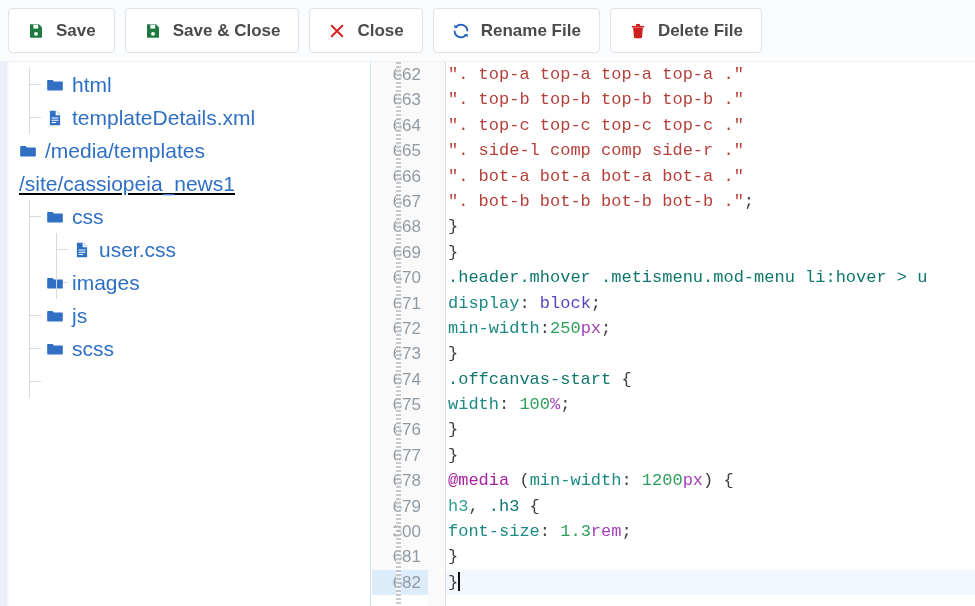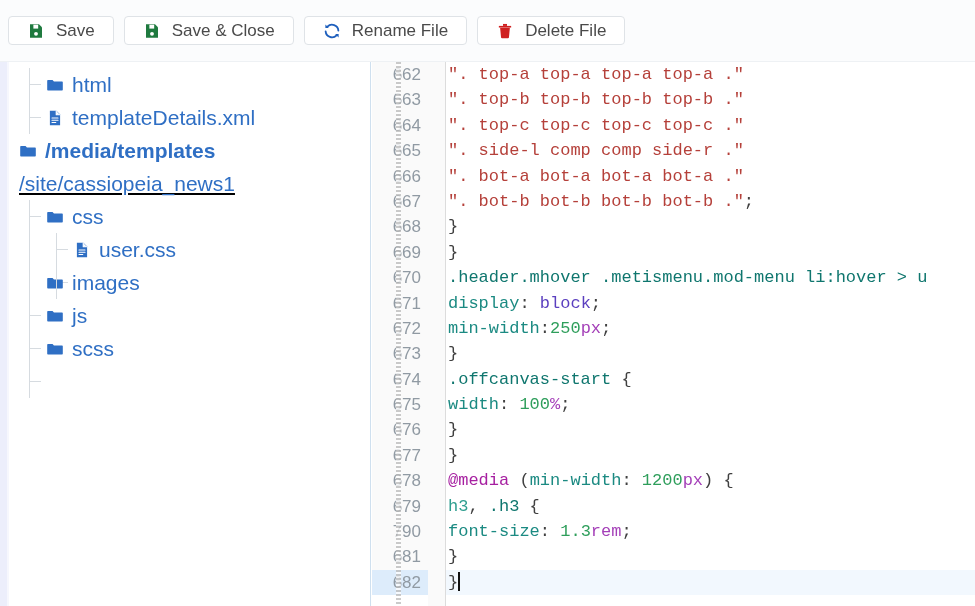--- a/index.html
+++ b/index.html
@@ -27,27 +27,28 @@
     align-items: center;
     padding: 0 8px;
     gap: 10px;
     border-bottom: 1px solid #eef1f4;
   }
   .tb-btn {
     display: inline-flex;
     align-items: center;
     justify-content: center;
     gap: 11px;
-    height: 29px;
+    height: 45px;
     padding: 0 18px;
     background: #ffffff;
     border: 1px solid #dfe3e7;
     border-radius: 4px;
     cursor: pointer;
     white-space: nowrap;
+    font-weight: bold;
   }
   .tb-label {
     font-size: 17px;
     color: #4a4a4a;
     font-family: "Liberation Sans", sans-serif;
     line-height: 1;
   }
   .tb-ico { display: inline-flex; align-items: center; justify-content: center; width: 18px; height: 18px; flex: 0 0 18px; }
   .tb-ico svg { display: block; }
 
@@ -223,20 +224,28 @@
             <path d="M4 3h12l4 4v14H4z" fill="#1f7a3f"></path>
             <path d="M8.5 3.6h6.4v5.2H8.5z" fill="#ffffff"></path>
             <path d="M12 13.2a2.6 2.6 0 1 0 0 5.2 2.6 2.6 0 0 0 0-5.2z" fill="#ffffff"></path>
           </svg>
         </span>
         <span class="tb-label">Save &amp; Close</span>
       </div>
       <div class="tb-btn">
         <span class="tb-ico">
           <svg viewBox="0 0 24 24" width="18" height="18">
+            <path d="M5 5l14 14M19 5L5 19" fill="none" stroke="#d92121" stroke-width="2.6" stroke-linecap="round" stroke-linejoin="round"></path>
+          </svg>
+        </span>
+        <span class="tb-label">Close</span>
+      </div>
+      <div class="tb-btn">
+        <span class="tb-ico">
+          <svg viewBox="0 0 24 24" width="18" height="18">
             <path d="M20.5 11.5a8.5 8.5 0 0 0-14.6-5.2" fill="none" stroke="#1e5fbd" stroke-width="2.4" stroke-linecap="round" stroke-linejoin="round"></path>
             <path d="M3.5 12.5a8.5 8.5 0 0 0 14.6 5.2" fill="none" stroke="#1e5fbd" stroke-width="2.4" stroke-linecap="round" stroke-linejoin="round"></path>
             <path d="M3.2 3.4v4.6h4.6z" fill="#1e5fbd"></path>
             <path d="M20.8 20.6V16h-4.6z" fill="#1e5fbd"></path>
           </svg>
         </span>
         <span class="tb-label">Rename File</span>
       </div>
       <div class="tb-btn">
         <span class="tb-ico">
@@ -268,21 +277,21 @@
           <span class="tico">
             <svg viewBox="0 0 24 24" width="18" height="18">
               <path d="M5.2 2.4h8.6l5 5v14.2H5.2z" fill="#2f6fc4"></path>
               <path d="M13.6 2.6v5.1h5" fill="#ffffff" stroke="#ffffff" stroke-width="1.4" stroke-linecap="round" stroke-linejoin="round"></path>
               <path d="M8 12h8M8 15h8M8 18h5" fill="none" stroke="#ffffff" stroke-width="1.5" stroke-linecap="round" stroke-linejoin="round"></path>
             </svg>
           </span>
           <span class="tlabel">templateDetails.xml</span>
         </div>
         <div class="elbow" style="left: 20px; top: 39px; height: 16.5px;"></div>
-        <div class="tnode" style="padding-left: 10px; font-weight: bold;">
+        <div class="tnode" style="padding-left: 10px;">
           <span class="tico">
             <svg viewBox="0 0 24 24" width="18" height="18">
               <path d="M2.6 5.2h6.1l1.9 2.2h10.8a1 1 0 0 1 1 1v9.9a1 1 0 0 1-1 1H2.6a1 1 0 0 1-1-1V6.2a1 1 0 0 1 1-1z" fill="#2f6fc4"></path>
             </svg>
           </span>
           <span class="tlabel">/media/templates</span>
         </div>
         <div class="tnode" style="padding-left: 10px; text-decoration: underline;">
           <span class="tlabel">/site/cassiopeia_news1</span>
         </div>
@@ -408,21 +417,21 @@
         </div>
         <div class="cline">
           <div class="gutter">678<span class="fold">⌄</span></div>
           <div class="code"><span class="t-at">@media</span><span class="t-pun"> (</span><span class="t-prop">min-width</span><span class="t-pun">: </span><span class="t-num">1200</span><span class="t-unit">px</span><span class="t-pun">) {</span></div>
         </div>
         <div class="cline">
           <div class="gutter">679<span class="fold">⌄</span></div>
           <div class="code"><span class="t-tag">h3</span><span class="t-pun">, </span><span class="t-sel">.h3</span><span class="t-pun"> {</span></div>
         </div>
         <div class="cline">
-          <div class="gutter">790</div>
+          <div class="gutter">300</div>
           <div class="code"><span class="t-prop">font-size</span><span class="t-pun">: </span><span class="t-num">1.3</span><span class="t-unit">rem</span><span class="t-pun">;</span></div>
         </div>
         <div class="cline">
           <div class="gutter">681</div>
           <div class="code"><span class="t-pun">}</span></div>
         </div>
         <div class="cline active">
           <div class="gutter">682</div>
           <div class="code"><span class="t-pun">}</span><span class="caret"></span></div>
         </div>

